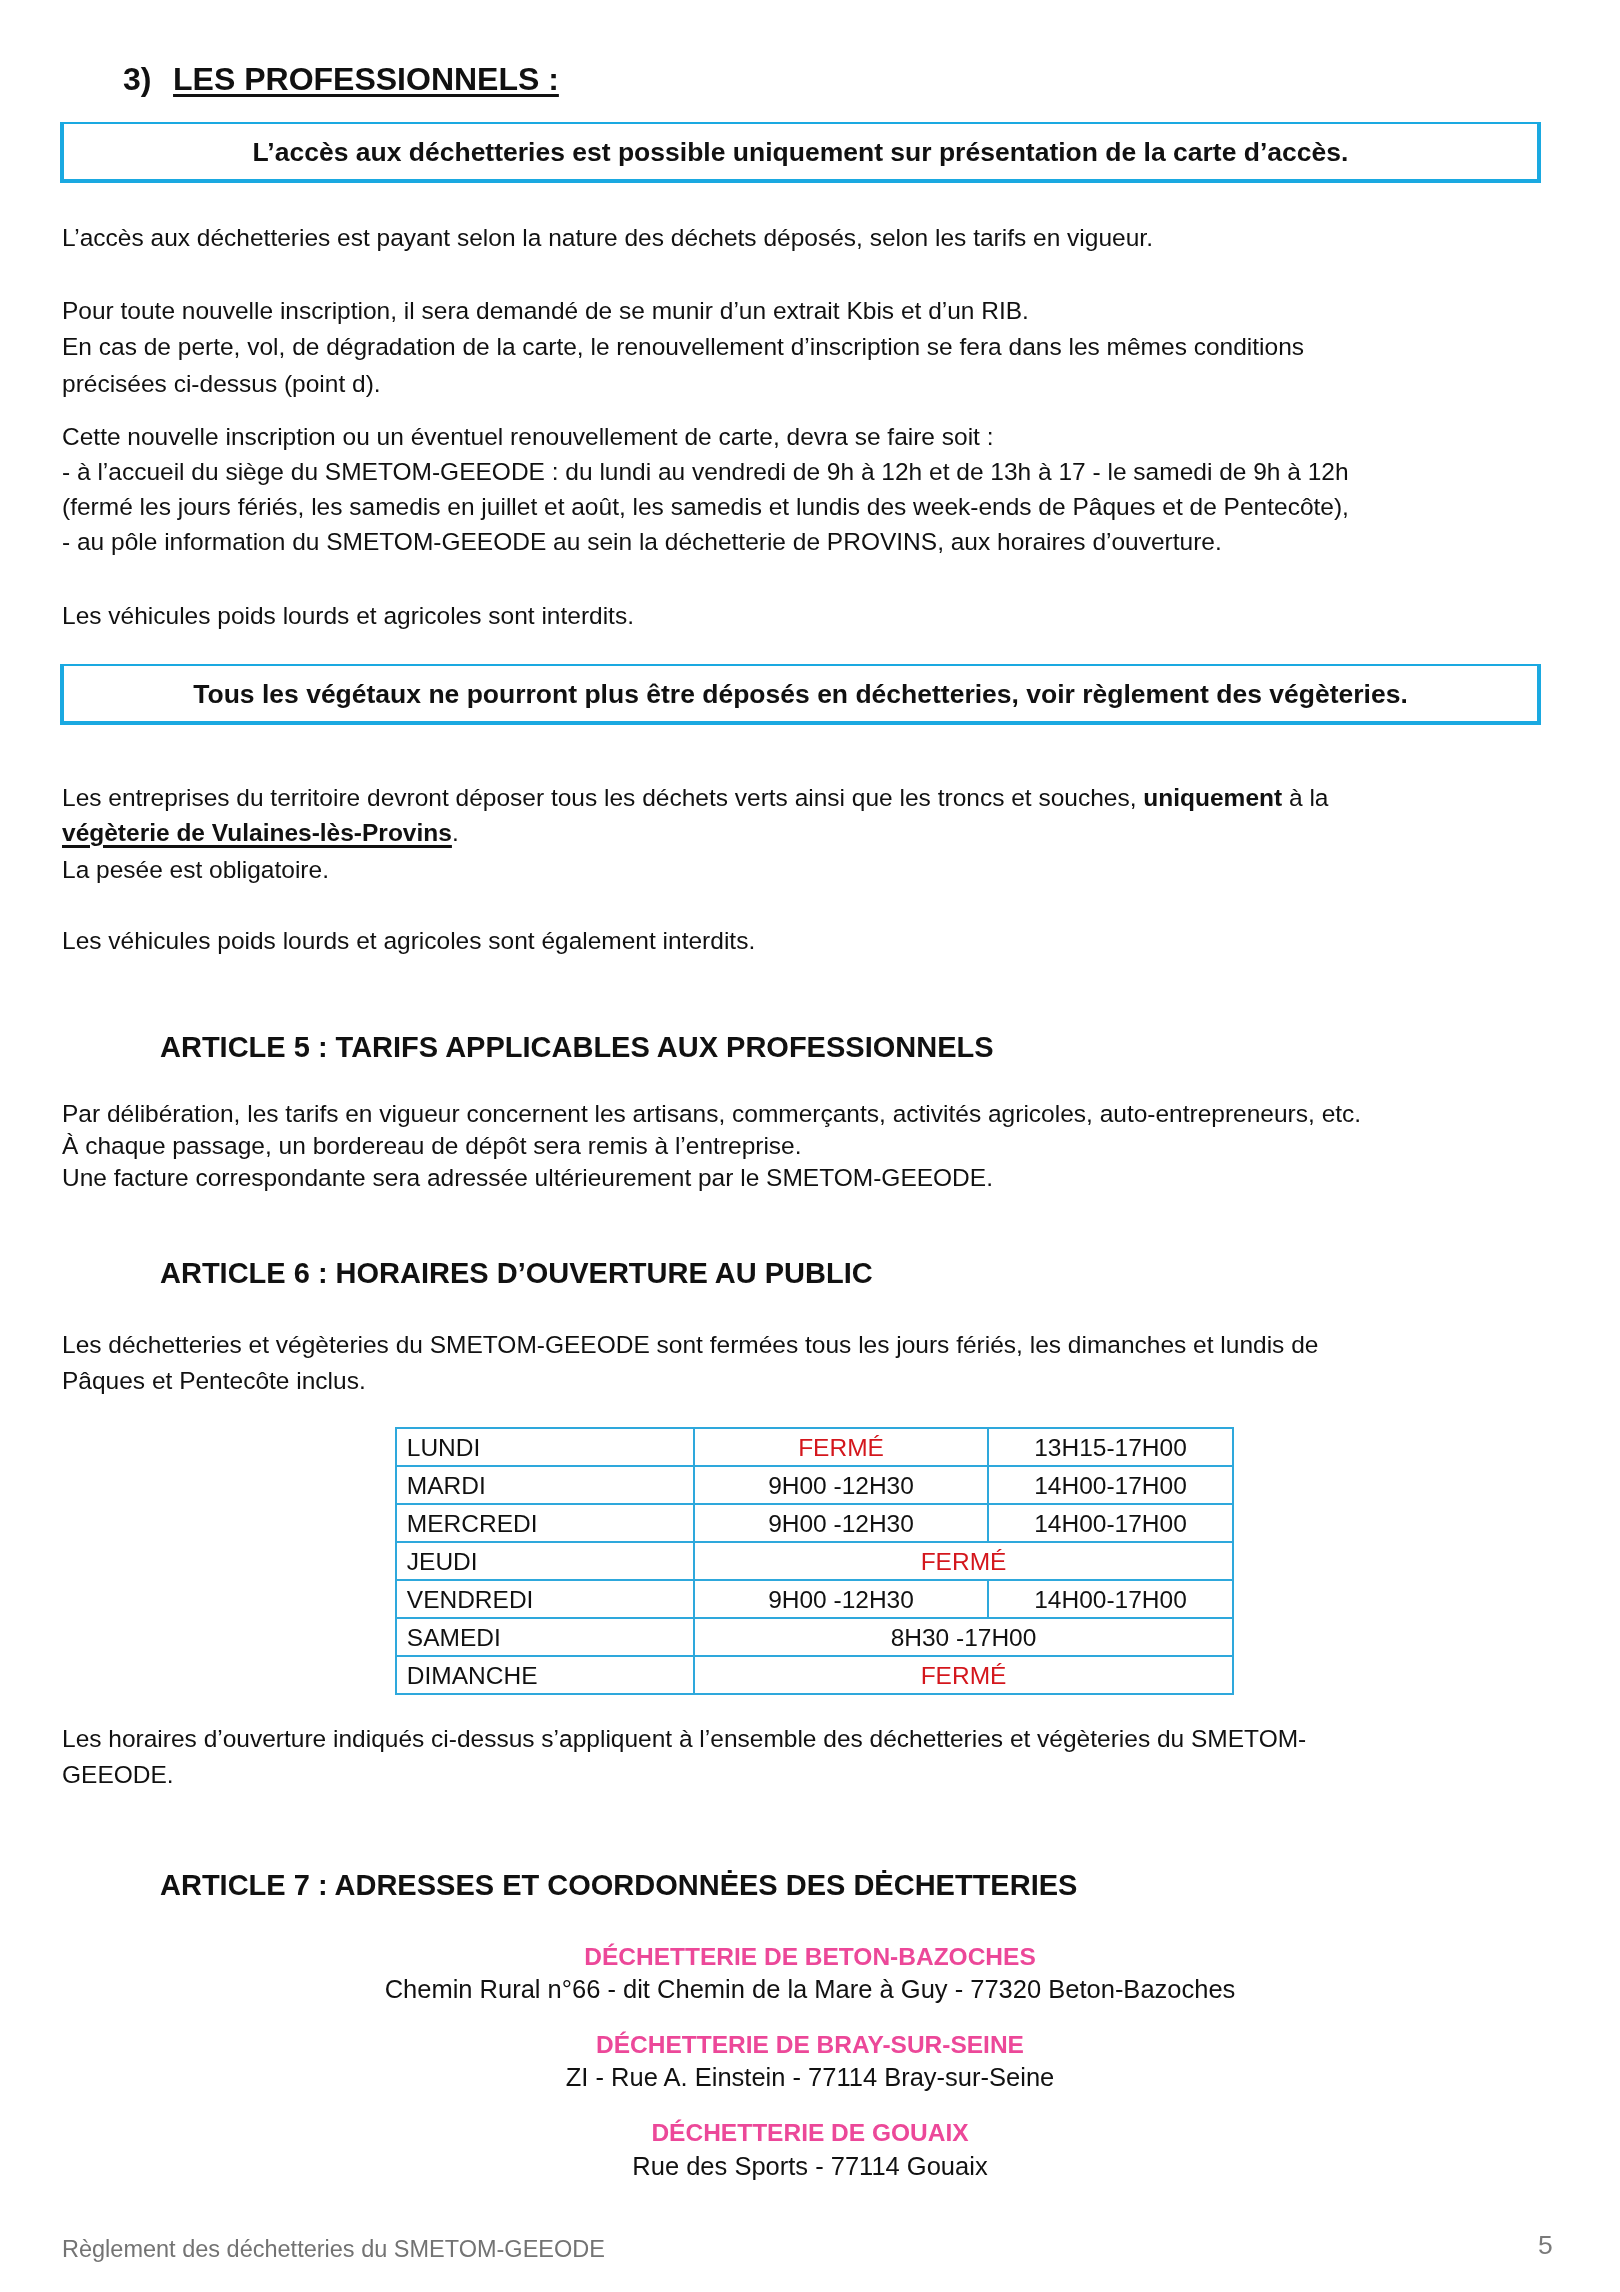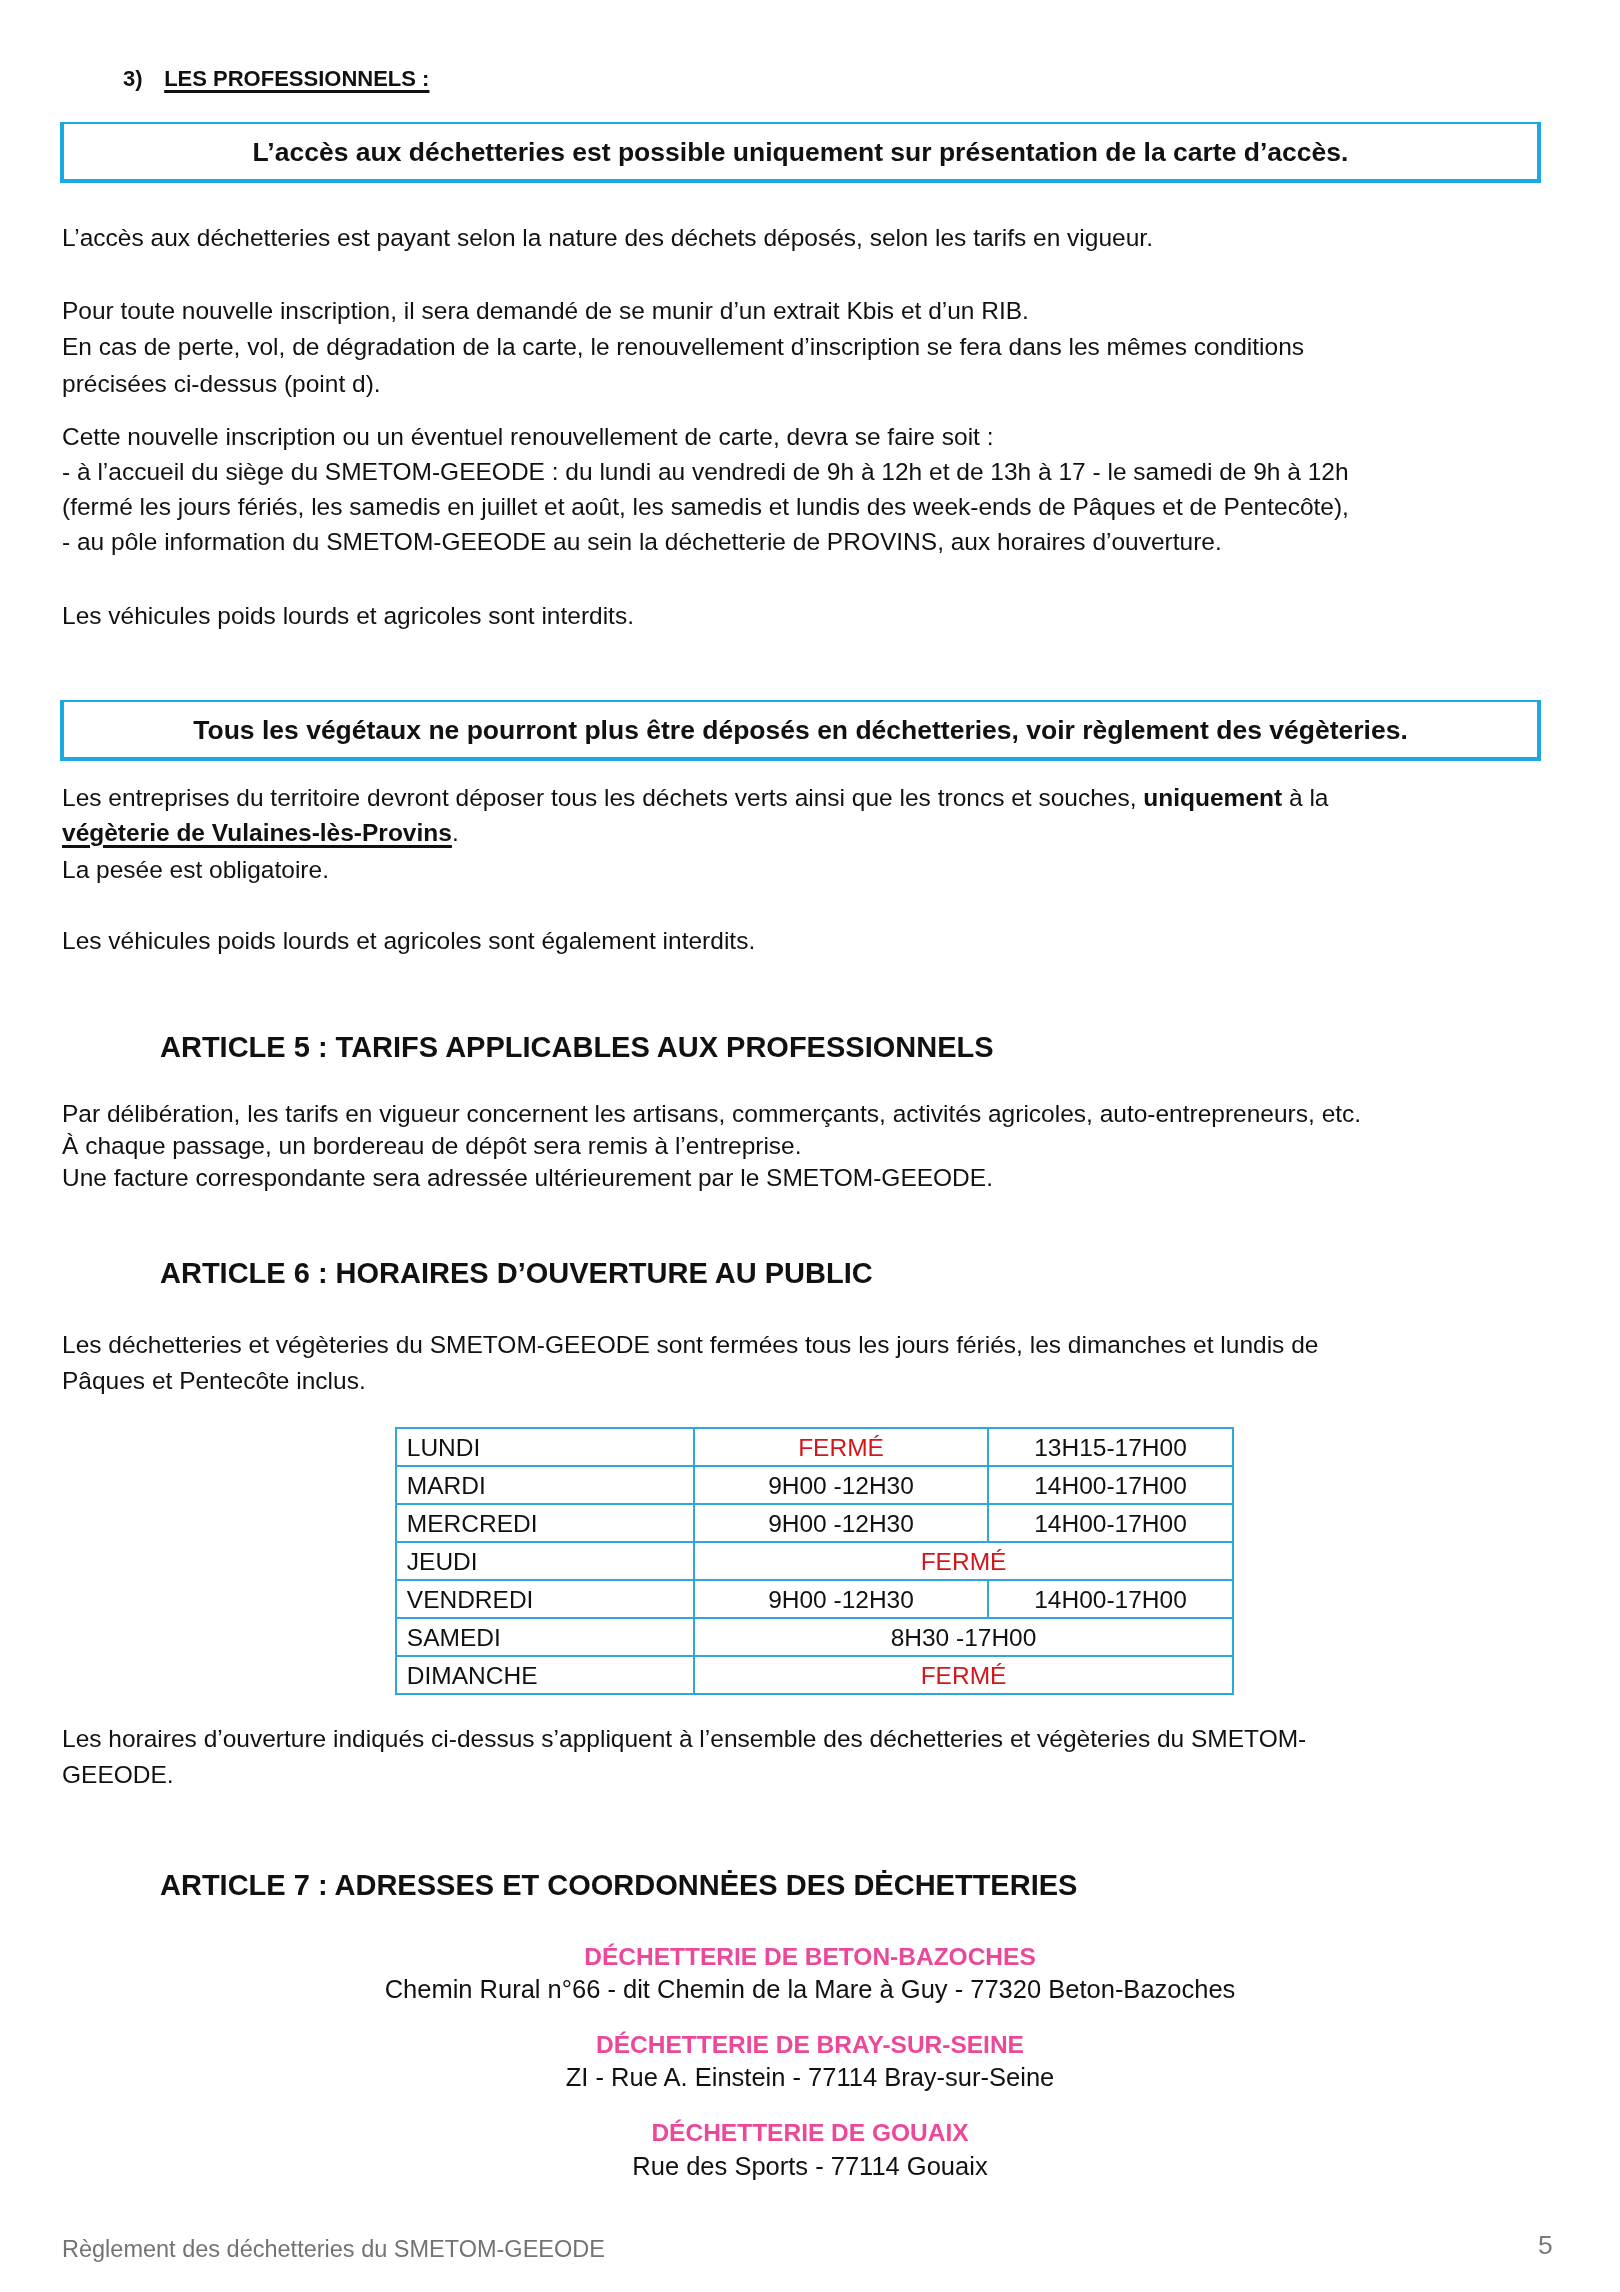--- a/index.html
+++ b/index.html
@@ -8,21 +8,21 @@
       position: relative;
       font-family: "Liberation Sans", sans-serif;
       color: #111111;
       font-size: 24.5px;
       line-height: 36px;
       overflow: hidden;
     }
     .abs { position: absolute; }
     .p { left: 62px; white-space: nowrap; }
     .section-num {
-      left: 123px; top: 61px; font-weight: bold; font-size: 22px;
+      left: 123px; top: 61px; font-weight: bold; font-size: 32px;
     }
     .section-num .num { margin-right: 21.6px; }
     .section-num .title { text-decoration: underline; text-decoration-thickness: 2.9px; text-underline-offset: 3.9px; }
     .notice-box {
       left: 60px; width: 1481px;
       border: 4.9px solid #1aa9e1;
       border-top-width: 2.9px;
       border-bottom-width: 4.9px;
       text-align: center;
       font-weight: bold;
@@ -72,21 +72,21 @@
 <div class="abs p" style="top:220px;">L’accès aux déchetteries est payant selon la nature des déchets déposés, selon les tarifs en vigueur.</div>
 <div class="abs p" style="top:293px;">Pour toute nouvelle inscription, il sera demandé de se munir d’un extrait Kbis et d’un RIB.</div>
 <div class="abs p" style="top:329px;">En cas de perte, vol, de dégradation de la carte, le renouvellement d’inscription se fera dans les mêmes conditions</div>
 <div class="abs p" style="top:366px;">précisées ci-dessus (point d).</div>
 <div class="abs p" style="top:419px;">Cette nouvelle inscription ou un éventuel renouvellement de carte, devra se faire soit :</div>
 <div class="abs p" style="top:454px;">- à l’accueil du siège du SMETOM-GEEODE : du lundi au vendredi de 9h à 12h et de 13h à 17 - le samedi de 9h à 12h</div>
 <div class="abs p" style="top:489px;">(fermé les jours fériés, les samedis en juillet et août, les samedis et lundis des week-ends de Pâques et de Pentecôte),</div>
 <div class="abs p" style="top:524px;">- au pôle information du SMETOM-GEEODE au sein la déchetterie de PROVINS, aux horaires d’ouverture.</div>
 <div class="abs p" style="top:598px;">Les véhicules poids lourds et agricoles sont interdits.</div>
 
-<div class="abs notice-box" style="top:700px; height:61px;">
+<div class="abs notice-box" style="top:664px; height:61px;">
   <span>Tous les végétaux ne pourront plus être déposés en déchetteries, voir règlement des végèteries.</span>
 </div>
 
 <div class="abs p" style="top:780px;">
   <span>Les entreprises du territoire devront déposer tous les déchets verts ainsi que les troncs et souches, </span><span class="bold">uniquement</span><span> à la</span>
 </div>
 <div class="abs p" style="top:815px;">
   <span class="bold-ul">végèterie de Vulaines-lès-Provins</span><span>.</span>
 </div>
 <div class="abs p" style="top:852px;">La pesée est obligatoire.</div>

